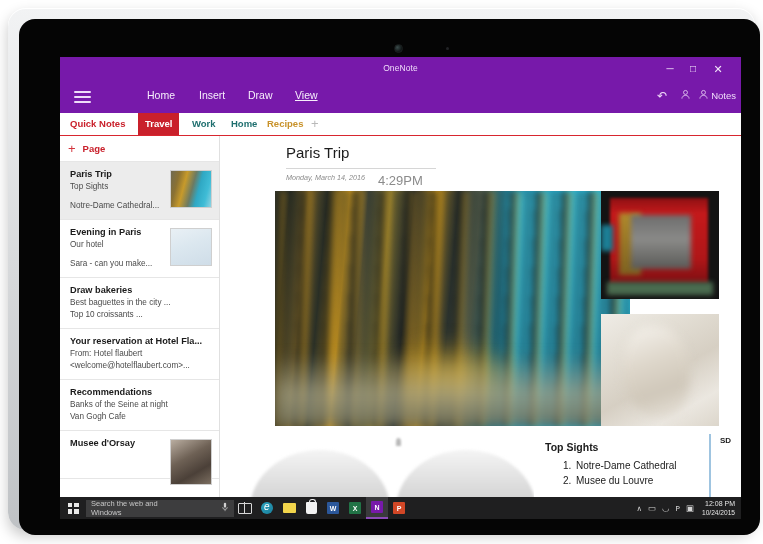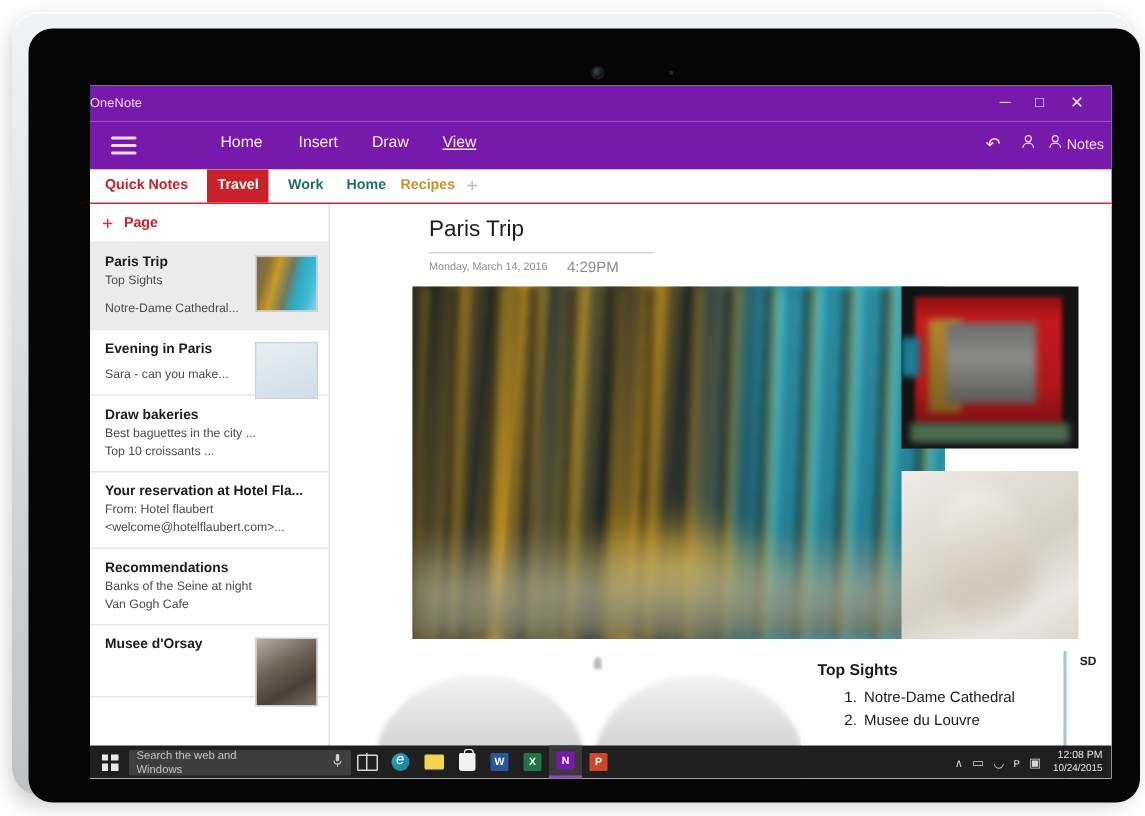--- a/index.html
+++ b/index.html
@@ -69,21 +69,21 @@
   
   #titlebar {
     position: relative;
     height: 24px;
     background: #7719aa;
   }
   #app-title {
     position: absolute;
     left: 0; right: 0;
     top: 6px;
-    text-align: left;
+    text-align: center;
     color: #f0dcfa;
     font-size: 8.5px;
     letter-spacing: 0.1px;
   }
   .wincontrol {
     position: absolute;
     top: 3px;
     width: 22px;
     height: 18px;
     color: #f4e7fb;
@@ -264,26 +264,27 @@
     width: 150px;
     height: 1px;
     background: #d6d6d6;
   }
   #page-date {
     position: absolute;
     left: 66px;
     top: 37px;
     font-size: 7.2px;
     color: #8b8b8b;
+    font-style: italic;
   }
   #page-time {
     position: absolute;
     left: 158px;
     top: 37px;
-    font-size: 10px;
+    font-size: 13px;
     color: #8b8b8b;
   }
 
   
   #hero-image {
     position: absolute;
     left: 55px;
     top: 55px;
     width: 355px;
     height: 235px;
@@ -651,20 +652,21 @@
 
           <div class="page-item selected">
             <div class="page-title">Paris Trip</div>
             <div class="page-sub">Top Sights</div>
             <div class="page-sub spaced">Notre-Dame Cathedral...</div>
             <div class="page-thumb thumb-paris"></div>
           </div>
 
           <div class="page-item">
             <div class="page-title">Evening in Paris</div>
+            <div class="page-sub">Our hotel</div>
             <div class="page-sub spaced">Sara - can you make...</div>
             <div class="page-thumb thumb-hotel"></div>
           </div>
 
           <div class="page-item">
             <div class="page-title">Draw bakeries</div>
             <div class="page-sub">Best baguettes in the city ...</div>
             <div class="page-sub">Top 10 croissants ...</div>
           </div>
 

